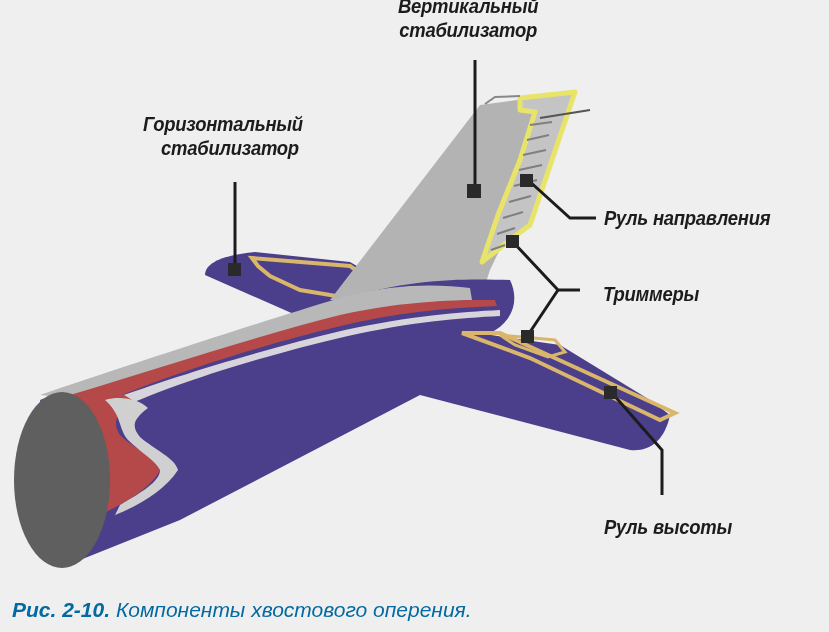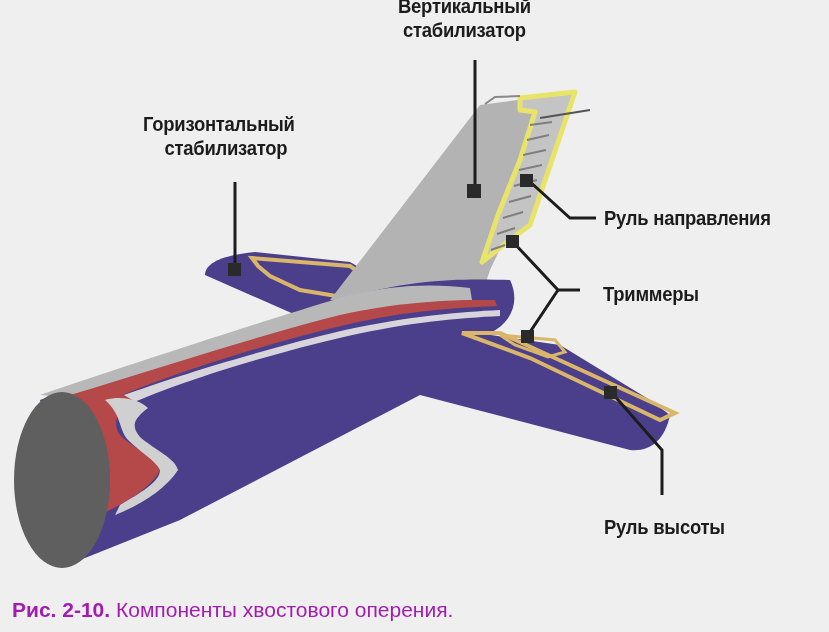--- a/index.html
+++ b/index.html
@@ -1,21 +1,21 @@
 <!DOCTYPE html>
 <html><head>
   <meta charset="utf-8">
   <style>
     html, body { margin: 0; padding: 0; }
     body { width: 829px; height: 632px; background: #efefef; position: relative; overflow: hidden; font-family: "Liberation Sans", sans-serif; }
-    .stage { position: absolute; left: 0; top: 0; width: 829px; height: 616px; }
+    .stage { position: absolute; left: 0; top: 0; width: 829px; height: 616px; font-style: italic; }
     svg.art { position: absolute; left: 0; top: 0; }
     .label { position: absolute; font-family: "Liberation Sans", sans-serif; font-weight: bold; color: #1c1c1c; font-size: 21px; line-height: 24px; letter-spacing: -0.3px; white-space: nowrap; transform: scaleX(0.88); transform-origin: left top; }
     .label.center { text-align: center; }
-    .caption { position: absolute; left: 12px; top: 598px; font-size: 21px; color: #a21caf; white-space: nowrap; font-family: "Liberation Sans", sans-serif; }
+    .caption { position: absolute; left: 12px; top: 598px; font-size: 21px; color: #0369a1; white-space: nowrap; font-family: "Liberation Sans", sans-serif; }
     .caption .fig { font-weight: bold; }
   </style>
 </head>
 <body>
 
 <div class="stage">
   <svg class="art" width="829" height="632" viewBox="0 0 829 632">
 
     <g>
       <path d="M205,275 C205,262 225,255 255,252 L350,262 L385,282 L370,320 L330,330 Z" fill="#4b3f8c"></path>

